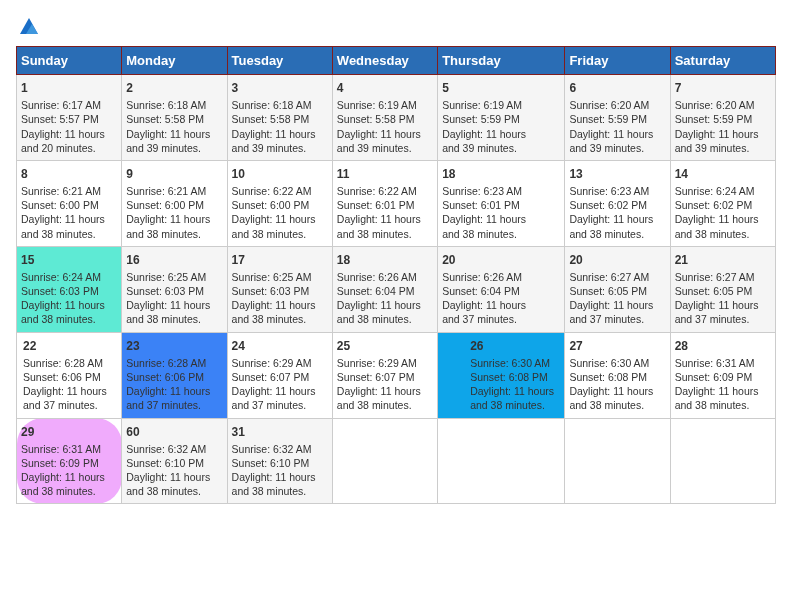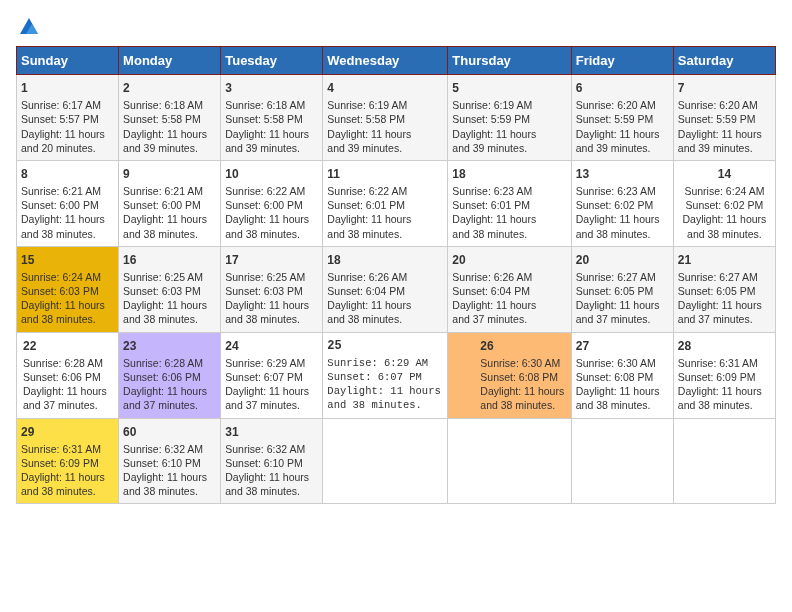--- a/index.html
+++ b/index.html
@@ -207,30 +207,30 @@
           <div>Daylight: 11 hours</div>
           <div>and 38 minutes.</div>
         </td>
         <td style="background-color: rgb(255, 255, 255);">
           <span class="day-num">13</span>
           <div>Sunrise: 6:23 AM</div>
           <div>Sunset: 6:02 PM</div>
           <div>Daylight: 11 hours</div>
           <div>and 38 minutes.</div>
         </td>
-        <td style="background-color: rgb(255, 255, 255); text-align: center;">
+        <td style="background-color: rgb(255, 255, 255);">
           <span class="day-num">14</span>
           <div>Sunrise: 6:24 AM</div>
           <div>Sunset: 6:02 PM</div>
           <div>Daylight: 11 hours</div>
           <div>and 38 minutes.</div>
         </td>
       </tr>
       <tr>
-        <td style="background-color: #eab308; margin-left: 15px;">
+        <td style="background-color: #5eead4; margin-left: 15px;">
           <span class="day-num">15</span>
           <div>Sunrise: 6:24 AM</div>
           <div>Sunset: 6:03 PM</div>
           <div>Daylight: 11 hours</div>
           <div>and 38 minutes.</div>
         </td>
         <td style="background-color: rgb(245, 245, 245);">
           <span class="day-num">16</span>
           <div>Sunrise: 6:25 AM</div>
           <div>Sunset: 6:03 PM</div>
@@ -274,42 +274,42 @@
         </td>
       </tr>
       <tr>
         <td style="background-color: rgb(255, 255, 255); padding-left: 6px;">
           <span class="day-num">22</span>
           <div>Sunrise: 6:28 AM</div>
           <div>Sunset: 6:06 PM</div>
           <div>Daylight: 11 hours</div>
           <div>and 37 minutes.</div>
         </td>
-        <td style="background-color: #c4b5fd;">
+        <td style="background-color: #3b82f6;">
           <span class="day-num">23</span>
           <div>Sunrise: 6:28 AM</div>
           <div>Sunset: 6:06 PM</div>
           <div>Daylight: 11 hours</div>
           <div>and 37 minutes.</div>
         </td>
         <td style="background-color: rgb(255, 255, 255);">
           <span class="day-num">24</span>
           <div>Sunrise: 6:29 AM</div>
           <div>Sunset: 6:07 PM</div>
           <div>Daylight: 11 hours</div>
           <div>and 37 minutes.</div>
         </td>
-        <td style="background-color: rgb(255, 255, 255); font-family: Liberation Mono, monospace;">
+        <td style="background-color: rgb(255, 255, 255);">
           <span class="day-num">25</span>
           <div>Sunrise: 6:29 AM</div>
           <div>Sunset: 6:07 PM</div>
           <div>Daylight: 11 hours</div>
           <div>and 38 minutes.</div>
         </td>
-        <td style="background-color: #fdba74; padding-left: 32px;">
+        <td style="background-color: #0ea5e9; padding-left: 32px;">
           <span class="day-num">26</span>
           <div>Sunrise: 6:30 AM</div>
           <div>Sunset: 6:08 PM</div>
           <div>Daylight: 11 hours</div>
           <div>and 38 minutes.</div>
         </td>
         <td style="background-color: rgb(255, 255, 255);">
           <span class="day-num">27</span>
           <div>Sunrise: 6:30 AM</div>
           <div>Sunset: 6:08 PM</div>
@@ -318,21 +318,21 @@
         </td>
         <td style="background-color: rgb(255, 255, 255);">
           <span class="day-num">28</span>
           <div>Sunrise: 6:31 AM</div>
           <div>Sunset: 6:09 PM</div>
           <div>Daylight: 11 hours</div>
           <div>and 38 minutes.</div>
         </td>
       </tr>
       <tr>
-        <td style="background-color: #fde047;">
+        <td style="background-color: #f0abfc; border-radius: 26px;">
           <span class="day-num">29</span>
           <div>Sunrise: 6:31 AM</div>
           <div>Sunset: 6:09 PM</div>
           <div>Daylight: 11 hours</div>
           <div>and 38 minutes.</div>
         </td>
         <td style="background-color: rgb(245, 245, 245);">
           <span class="day-num">60</span>
           <div>Sunrise: 6:32 AM</div>
           <div>Sunset: 6:10 PM</div>

